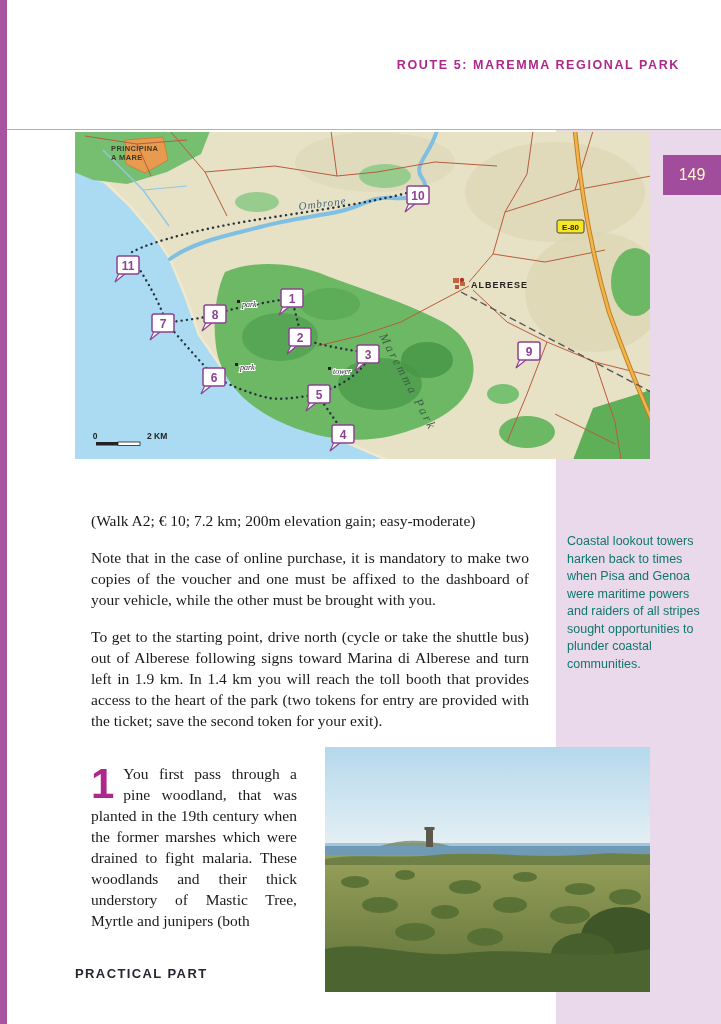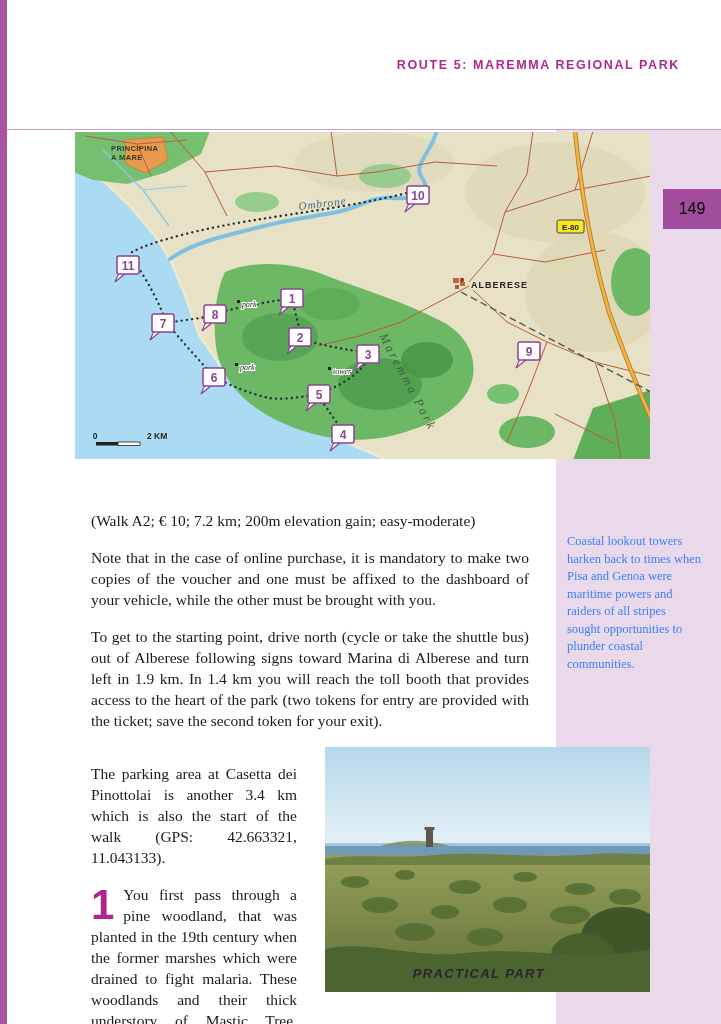--- a/index.html
+++ b/index.html
@@ -10,47 +10,47 @@
   .left-stripe{position:absolute;left:0;top:0;width:7px;height:1024px;background:#a8539f;}
   .band{position:absolute;left:556px;top:130px;width:165px;height:894px;background:#e9d9ea;}
   .divider{position:absolute;left:7px;top:129px;width:714px;height:1px;background:#c9a3cb;}
   .header{
     position:absolute;top:58px;left:180px;width:500px;text-align:right;
     font-family:"Liberation Sans", sans-serif;font-weight:bold;font-size:12.5px;
     letter-spacing:1.6px;color:#b0278c;
   }
   .page-num{
     position:absolute;top:155px;right:0;width:58px;height:40px;background:#a24c9d;
-    color:#000000;display:flex;align-items:center;justify-content:center;
-    font-family:"Liberation Sans", sans-serif;font-size:16px;margin-top:34px;
+    color:#fef9c3;display:flex;align-items:center;justify-content:center;
+    font-family:"Liberation Sans", sans-serif;font-size:16px;
   }
   .map-wrap{position:absolute;left:75px;top:132px;width:463px;height:327px;}
   .map-wrap svg{display:block;}
   .content{position:absolute;left:75px;top:494px;width:470px;}
   .content h2{
     margin:0 0 5px 0;font-family:"Liberation Sans", sans-serif;font-size:15.5px;
     color:#b0278c;font-weight:bold;
   }
   .content p{margin:16px;font-size:15.5px;line-height:21px;text-align:justify;}
   .row{display:flex;width:575px;margin-top:3px;}
   .col-text{width:238px;margin-right:12px;flex:none;}
   .photo{width:325px;height:245px;flex:none;overflow:hidden;}
   .step{margin-top:16px;}
   .stepnum{
     float:left;font-family:"Liberation Sans", sans-serif;font-weight:bold;
     font-size:42px;line-height:38px;color:#b0278c;margin:2px 9px 0 0;
   }
   .sidebar-note{
     position:absolute;left:567px;top:533px;width:134px;
-    font-family:Liberation Serif, serif;font-size:12.5px;line-height:17.5px;color:#3b82f6;
+    font-family:Liberation Sans, sans-serif;font-size:12.5px;line-height:17.5px;color:#0f766e;
   }
   .footer{
-    position:absolute;left:75px;top:966px;width:470px;text-align:right;
+    position:absolute;left:75px;top:966px;width:470px;text-align:left;
     font-family:"Liberation Sans", sans-serif;font-weight:bold;font-size:13px;
-    letter-spacing:1.4px;color:#2a2330;font-style:italic;
+    letter-spacing:1.4px;color:#2a2330;
   }
   
   text.town{font-family:"Liberation Sans",sans-serif;font-weight:bold;font-size:7.5px;fill:#3a3a2a;letter-spacing:.4px;}
   text.river-label{font-family:"Liberation Serif",serif;font-style:italic;font-size:11px;fill:#44687f;letter-spacing:1px;}
   text.village{font-family:"Liberation Sans",sans-serif;font-weight:bold;font-size:9px;fill:#222;letter-spacing:1px;}
   text.badge{font-family:"Liberation Sans",sans-serif;font-weight:bold;font-size:8px;fill:#222;}
   text.parkname{font-family:"Liberation Serif",serif;font-style:italic;font-size:12.5px;fill:#3e5a46;letter-spacing:2.5px;}
   text.small-label{font-family:"Liberation Serif",serif;font-style:italic;font-size:8px;fill:#222;paint-order:stroke;stroke:#ffffff;stroke-width:2px;}
   text.scale{font-family:"Liberation Sans",sans-serif;font-weight:bold;font-size:8.5px;fill:#222;}
   .trail{stroke:#26323e;stroke-width:2.4;fill:none;stroke-dasharray:0.1 5.2;stroke-linecap:round;}
@@ -224,21 +224,20 @@
         </g>
     </svg>
   </div>
 
   <div class="content">
     <p>(Walk A2; € 10; 7.2 km; 200m elevation gain; easy-moderate)</p>
     <p>Note that in the case of online purchase, it is mandatory to make two copies of the voucher and one must be affixed to the dashboard of your vehicle, while the other must be brought with you.</p>
     <p>To get to the starting point, drive north (cycle or take the shuttle bus) out of Alberese following signs toward Marina di Alberese and turn left in 1.9 km. In 1.4 km you will reach the toll booth that provides access to the heart of the park (two tokens for entry are provided with the ticket; save the second token for your exit).</p>
     <div class="row">
       <div class="col-text">
-        <p>The parking area at Casetta dei Pinottolai is another 3.4 km which is also the start of the walk (GPS: 42.663321, 11.043133).</p>
         <div class="step">
           <p>
             <span class="stepnum">1</span><span>You first pass through a pine woodland, that was planted in the 19th century when the former marshes which were drained to fight malaria. These woodlands and their thick understory of Mastic Tree, Myrtle and junipers (both</span>
           </p>
         </div>
       </div>
       <div class="photo">
         <svg width="325" height="245" viewBox="0 0 325 245">
           <defs>
             <linearGradient id="sky" x1="0" y1="0" x2="0" y2="1">

